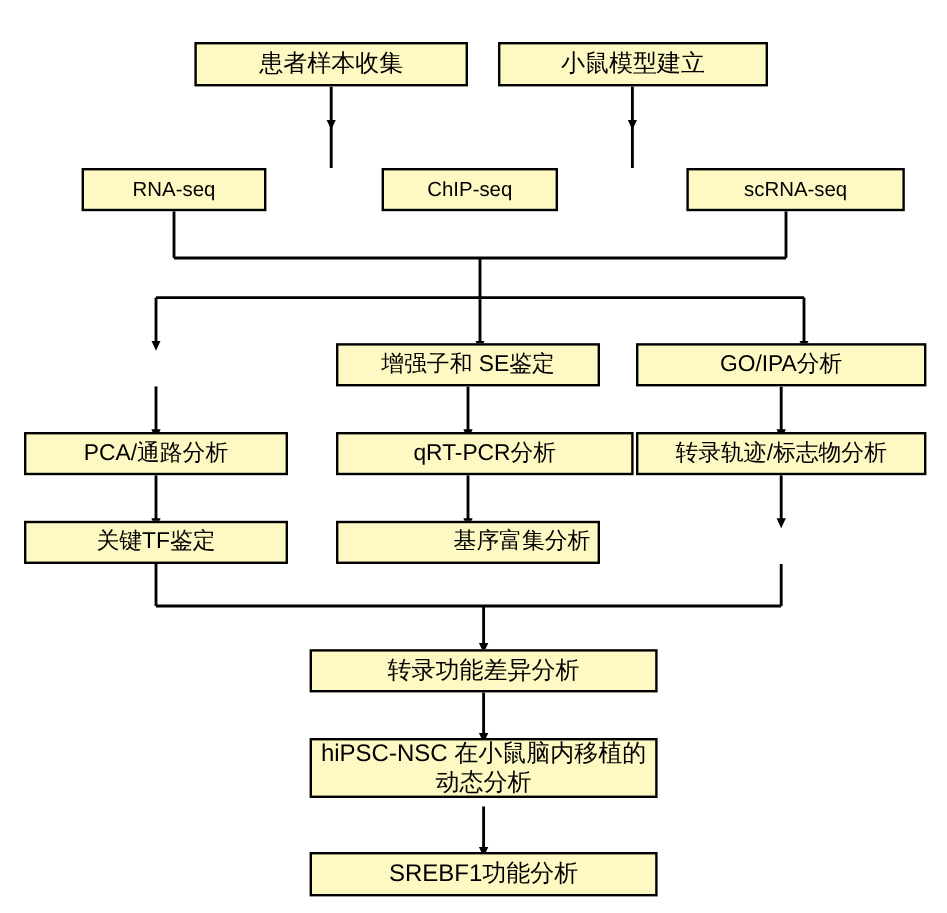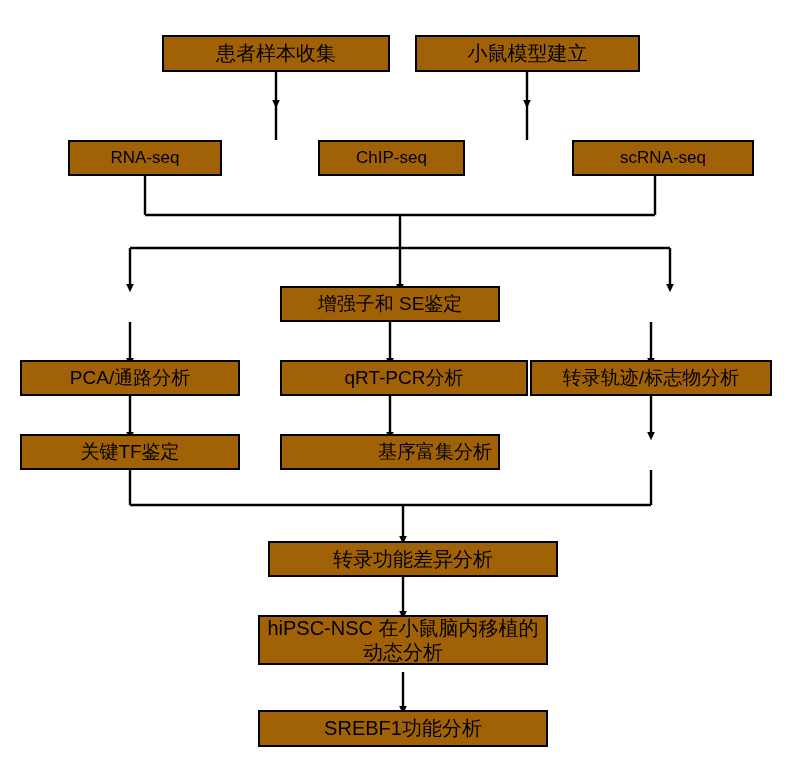--- a/index.html
+++ b/index.html
@@ -22,21 +22,21 @@
     left: 0;
     top: 0;
     width: 789px;
     height: 761px;
     pointer-events: none;
   }
   .node {
     position: absolute;
     box-sizing: border-box;
     border: 2.5px solid #000000;
-    background: #a16207;
+    background: #fef9c3;
     display: flex;
     align-items: center;
     justify-content: center;
     text-align: center;
     color: #000000;
     line-height: 1.22;
     padding: 2px 6px;
     z-index: 2;
   }
   .node .label {
@@ -132,27 +132,30 @@
   </div>
 
   <div class="node f-mid" style="left:280px; top:360px; width:248px; height:36px;justify-content:center;">
     <span class="label">qRT-PCR分析</span>
   </div>
 
   <div class="node f-mid" style="left:280px; top:434px; width:220px; height:36px;justify-content:flex-end;">
     <span class="label">基序富集分析</span>
   </div>
 
+  <div class="node f-mid" style="left:530px; top:286px; width:242px; height:36px;">
+    <span class="label">GO/IPA分析</span>
+  </div>
 
   <div class="node f-mid" style="left:530px; top:360px; width:242px; height:36px;">
     <span class="label">转录轨迹/标志物分析</span>
   </div>
 
 
-  <div class="node f-bottom" style="left:268px; top:541px; width:290px; height:36px;">
+  <div class="node f-bottom" style="left:258px; top:541px; width:290px; height:36px;">
     <span class="label">转录功能差异分析</span>
   </div>
 
   <div class="node f-bottom" style="left:258px; top:615px; width:290px; height:50px;">
     <span class="label">hiPSC-NSC 在小鼠脑内移植的
 动态分析</span>
   </div>
 
   <div class="node f-bottom" style="left:258px; top:710px; width:290px; height:37px;">
     <span class="label">SREBF1功能分析</span>

